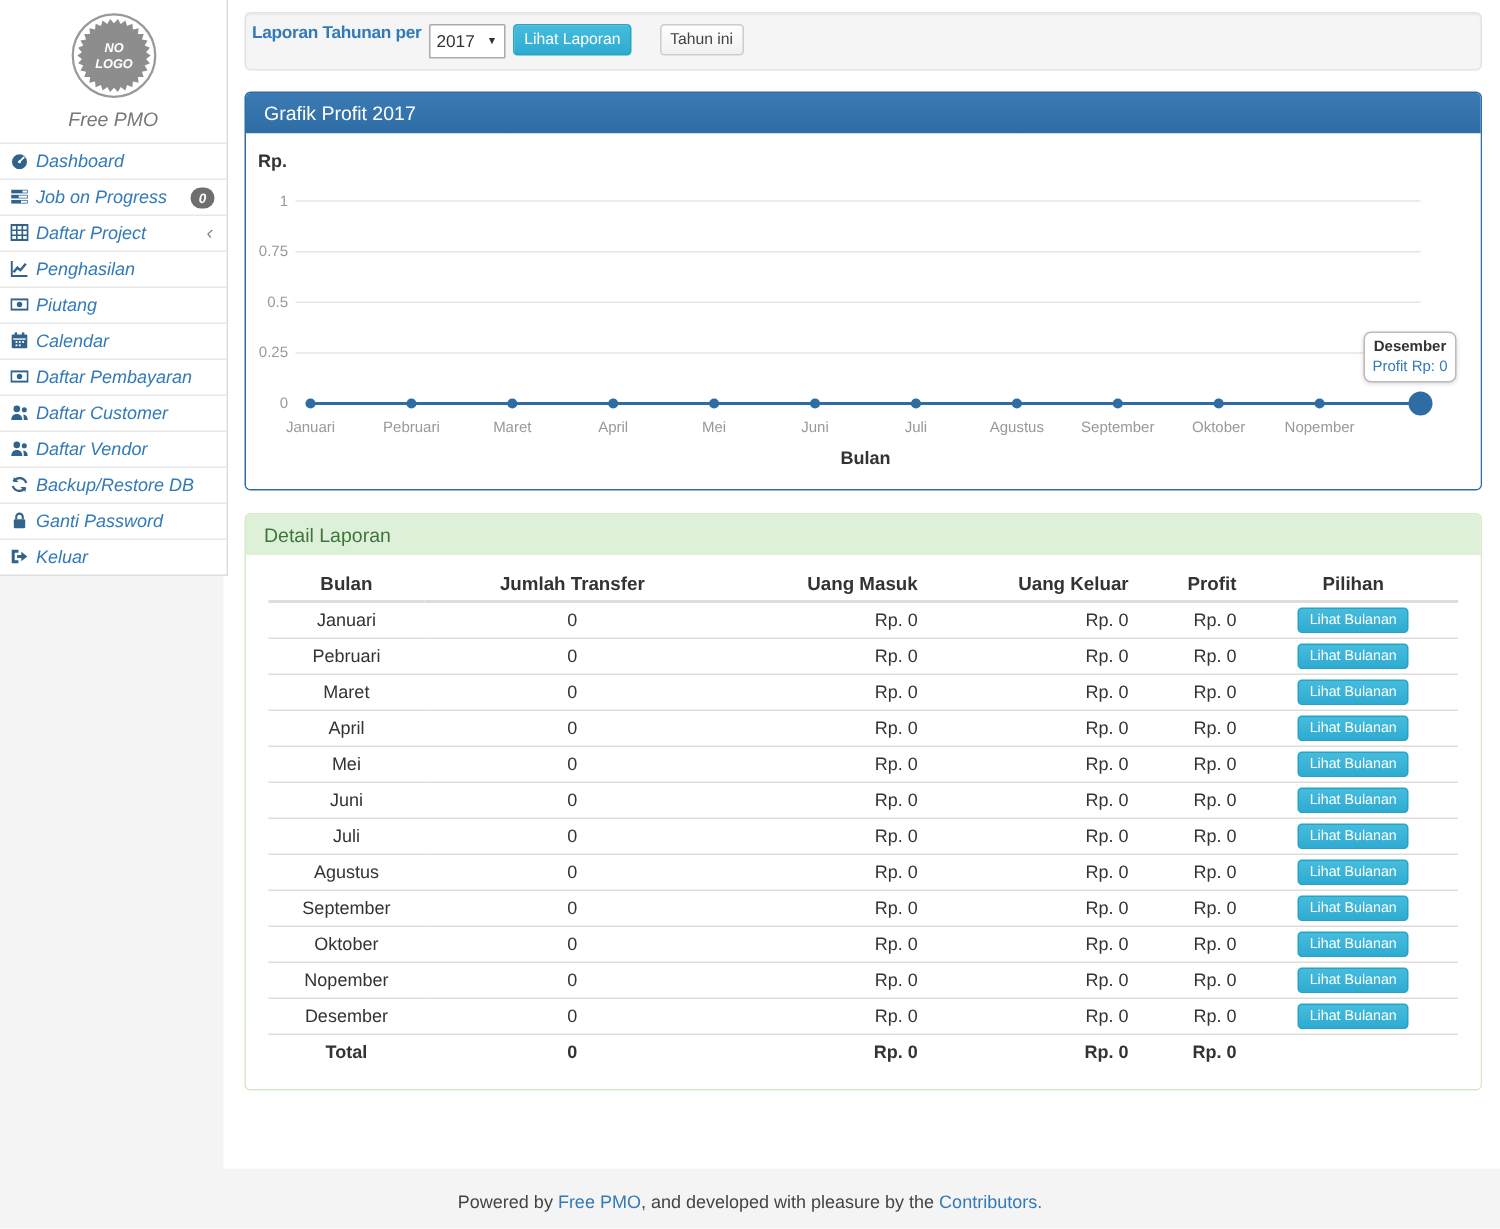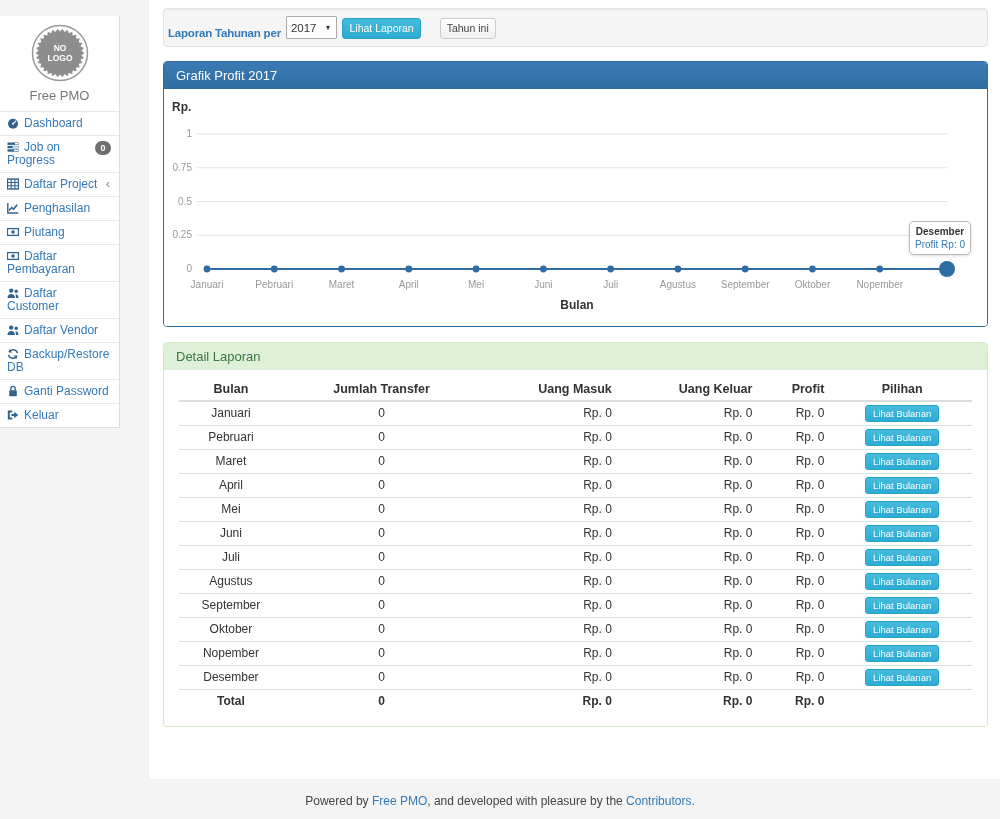--- a/index.html
+++ b/index.html
@@ -1,43 +1,43 @@
 <!DOCTYPE html>
 <html><head>
 <meta charset="utf-8">
 <style>
   * { margin:0; padding:0; box-sizing:border-box; }
   html,body { width:1000px; height:819px; }
   body { background:#f4f4f4; font-family:"Liberation Sans",sans-serif; font-size:13px; color:#333; overflow:hidden; }
   a { text-decoration:none; }
 
   
-  .sidebar { position:absolute; left:0; top:16px; width:120px; background:#fff;
-    border-right:1px solid #ddd; border-bottom:1px solid #ddd; z-index:2; }
+  .sidebar { position:absolute; left:0; top:0; width:152px; background:#fff;
+    border-right:1px solid #ddd; border-bottom:1px solid #ddd; z-index:2;font-style:italic; }
   .logo-box { text-align:center; padding:7px 0 8px; }
   .logo-box svg { display:block; margin:0 auto; }
   .brand-name { color:#777; font-size:13px; margin-top:5px; }
   .side-menu { list-style:none; border-top:1px solid #e8e8e8; }
   .side-menu li { position:relative; border-bottom:1px solid #e8e8e8; }
   .side-menu li:last-child { border-bottom:none; }
   .side-menu a { display:block; padding:5px 8px 5px 7px; color:#337ab7; font-size:12px; line-height:13px; }
   .mi { display:inline-block; width:13px; height:12px; vertical-align:-2px; margin-right:4px; }
   .mi svg { display:block; }
   .side-badge { position:absolute; right:8px; top:5px; background:#6e6e6e; color:#fff;
     font-size:9px; font-weight:bold; border-radius:9px; padding:2px 5px; min-width:16px; text-align:center; }
   .side-chev { position:absolute; right:9px; top:4px; color:#888; font-size:13px; line-height:13px; }
 
   
   .content-wrap { margin-left:149px; background:#fff; min-height:779px; padding:8px 12px 8px 14px; }
   .breadcrumb { background:#f5f5f5; border-radius:4px; padding:8px 15px; font-size:13px; color:#777; margin-bottom:11px; }
   .breadcrumb a { color:#337ab7; }
   .breadcrumb .sep { color:#ccc; padding:0 4px; }
 
   .well { background:#f5f5f5; border:1px solid #e3e3e3; border-radius:4px; padding:7px 12px 7px 4px; margin-bottom:14px;
-    box-shadow:inset 0 1px 1px rgba(0,0,0,.05); display:flex; align-items:flex-end; height:39px; }
+    box-shadow:inset 0 1px 1px rgba(0,0,0,.05); display:flex; align-items:flex-start; height:39px; }
   .well .flabel { color:#337ab7; font-weight:bold; font-size:11.5px; letter-spacing:-0.2px; margin-right:5px; }
   .yearselect { background:#fff; border:1px solid #aaa; border-radius:1px; height:23px; padding:3px 5px 3px 4px;
     font-size:11.5px; color:#333; display:inline-flex; align-items:center; margin-right:5px; }
   .yearselect .car { font-size:7px; color:#333; margin-left:8px; }
   .btn { display:inline-block; font-size:10.5px; border-radius:3px; padding:3px 6px; line-height:13px; cursor:pointer; }
   .btn-info { background:linear-gradient(#45bcdd,#2fabd1); border:1px solid #28a3c8; color:#fff; margin-right:19px; }
   .btn-default { background:linear-gradient(#fff,#f0f0f0); border:1px solid #ccc; color:#444; }
 
   .panel { border-radius:4px; margin-bottom:15px; }
   .panel:last-child { margin-bottom:0; }
@@ -117,20 +117,33 @@
         <a href="#"><span class="mi"><svg width="12" height="12" viewBox="0 0 12 12">
               <path d="M0.8 1v10h10.5" stroke="#31648c" stroke-width="1.4" fill="none"></path>
               <path d="M2 8.5l2.6-3 2 1.6 3.6-4.3" stroke="#31648c" stroke-width="1.6" fill="none"></path>
             </svg></span><span>Penghasilan</span></a>
       </li>
       <li>
         <a href="#"><span class="mi"><svg width="12" height="12" viewBox="0 0 12 12">
               <rect x="0.5" y="2.6" width="11" height="6.8" fill="none" stroke="#31648c" stroke-width="1.3"></rect>
               <circle cx="6" cy="6" r="1.8" fill="#31648c"></circle>
             </svg></span><span>Piutang</span></a>
+      </li>
+      <li>
+        <a href="#"><span class="mi"><svg width="12" height="12" viewBox="0 0 12 12">
+              <rect x="0.8" y="2" width="10.4" height="9.2" rx="0.8" fill="#31648c"></rect>
+              <rect x="2.8" y="0.6" width="1.6" height="2.6" fill="#31648c"></rect>
+              <rect x="7.6" y="0.6" width="1.6" height="2.6" fill="#31648c"></rect>
+              <rect x="1.8" y="4.6" width="8.4" height="0.9" fill="#fff"></rect>
+              <rect x="3.4" y="6.4" width="1.2" height="1.2" fill="#fff"></rect>
+              <rect x="5.6" y="6.4" width="1.2" height="1.2" fill="#fff"></rect>
+              <rect x="7.8" y="6.4" width="1.2" height="1.2" fill="#fff"></rect>
+              <rect x="3.4" y="8.6" width="1.2" height="1.2" fill="#fff"></rect>
+              <rect x="5.6" y="8.6" width="1.2" height="1.2" fill="#fff"></rect>
+            </svg></span><span>Calendar</span></a>
       </li>
       <li>
         <a href="#"><span class="mi"><svg width="12" height="12" viewBox="0 0 12 12">
               <rect x="0.5" y="2.6" width="11" height="6.8" fill="none" stroke="#31648c" stroke-width="1.3"></rect>
               <circle cx="6" cy="6" r="1.8" fill="#31648c"></circle>
             </svg></span><span>Daftar Pembayaran</span></a>
       </li>
       <li>
         <a href="#"><span class="mi"><svg width="12" height="12" viewBox="0 0 12 12">
               <circle cx="4.2" cy="3.6" r="2.2" fill="#31648c"></circle>

